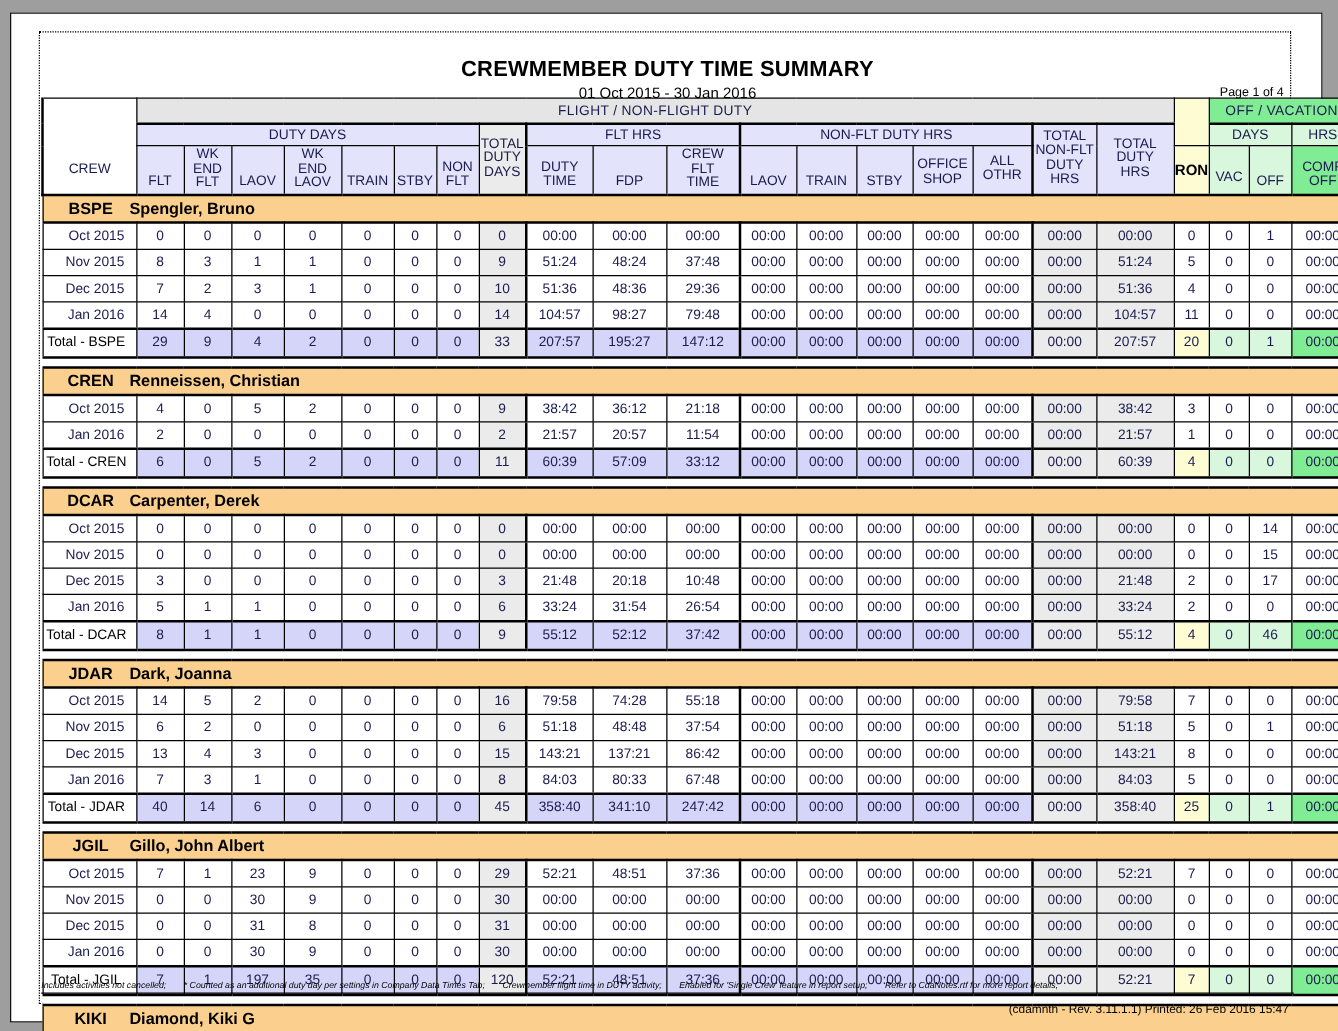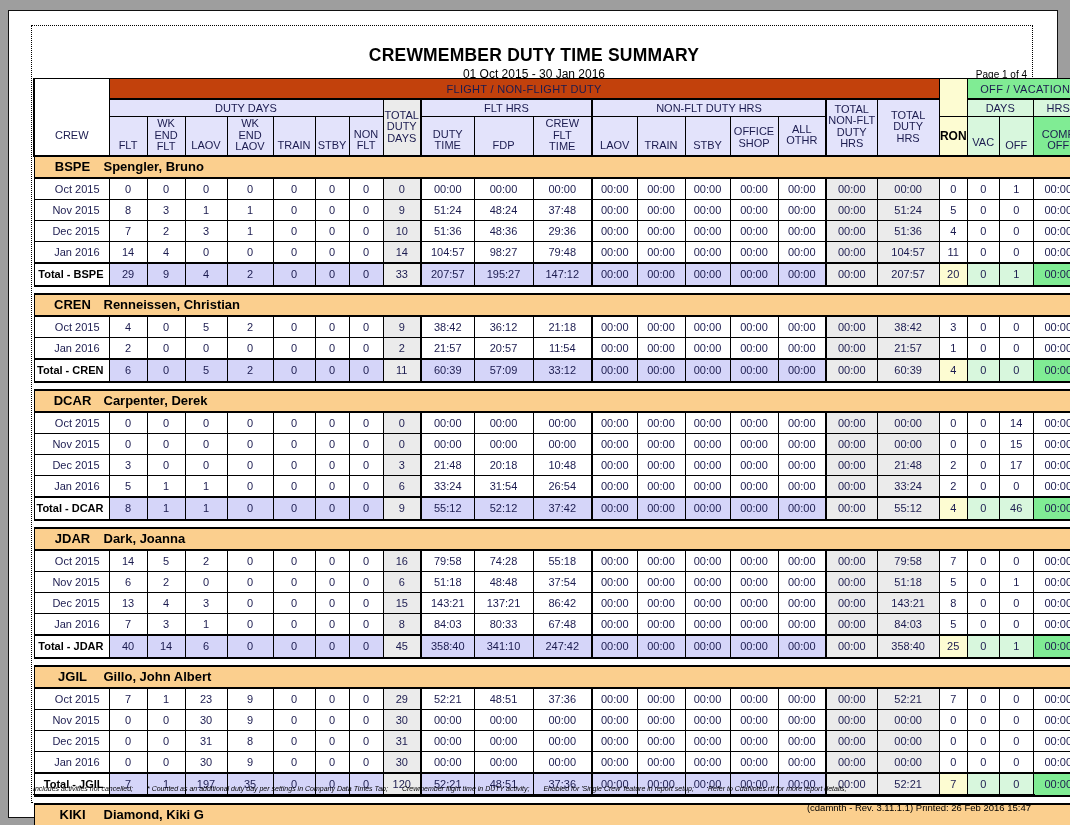--- a/index.html
+++ b/index.html
@@ -48,21 +48,21 @@
   }
   table.grid{border-collapse:collapse;table-layout:fixed;width:1003px;}
   table.grid td,table.grid th{
     padding:0;margin:0;
     font-size:11px;color:#1b1b4f;
     text-align:center;vertical-align:middle;
     font-weight:normal;
     white-space:nowrap;
   }
   
-  .hdr{background:#c2410c;border:1px solid #000;}
+  .hdr{background:#e5e5e5;border:1px solid #000;}
   .hdr-lite{background:#e3e3fb;border:1px solid #000;}
   .hdr-gray{background:#ebebeb;border:1px solid #000;}
   .hdr-yellow{background:#fdfcd2;border:1px solid #000;}
   .hdr-green{background:#80ec94;border:1px solid #000;}
   .hdr-green-lite{background:#d8f7dd;border:1px solid #000;}
   .hdr-white{background:#fff;border:1px solid #000;}
   .bigband{
     font-size:13px;font-weight:bold;color:#000;letter-spacing:.3px;
   }
   .stack{line-height:11.5px;padding:1px 0 2px;}
@@ -88,22 +88,22 @@
   .crewband .nm{display:inline-block;}
 
   tr.drow td{height:20px;border:1px solid #000;background:#fff;}
   tr.drow td.gray{background:#ebebeb;}
   tr.drow td.period{text-align:right;padding-right:9px;font-size:11px;}
   tr.total td{
     height:21px;border:1px solid #000;background:#d5d5f9;
     border-top:2px solid #000;border-bottom:2px solid #000;
   }
   tr.total td.label{
-    background:#fff;text-align:right;padding-right:5px;
-    font-weight:bold;font-size:11px;color:#000;
+    background:#fff;padding-right:5px;
+    font-weight:normal;font-size:11px;color:#000;
   }
   tr.total td.gray{background:#ebebeb;}
   tr.total td.ron{background:#fdfcd2;}
   tr.total td.vacoff{background:#d8f7dd;}
   tr.total td.comp{background:#80ec94;}
   tr.drow td.ron,tr.drow td.vacoff,tr.drow td.comp{background:#fff;}
 
   .sep-l{border-left:2px solid #000 !important;}
 
   

